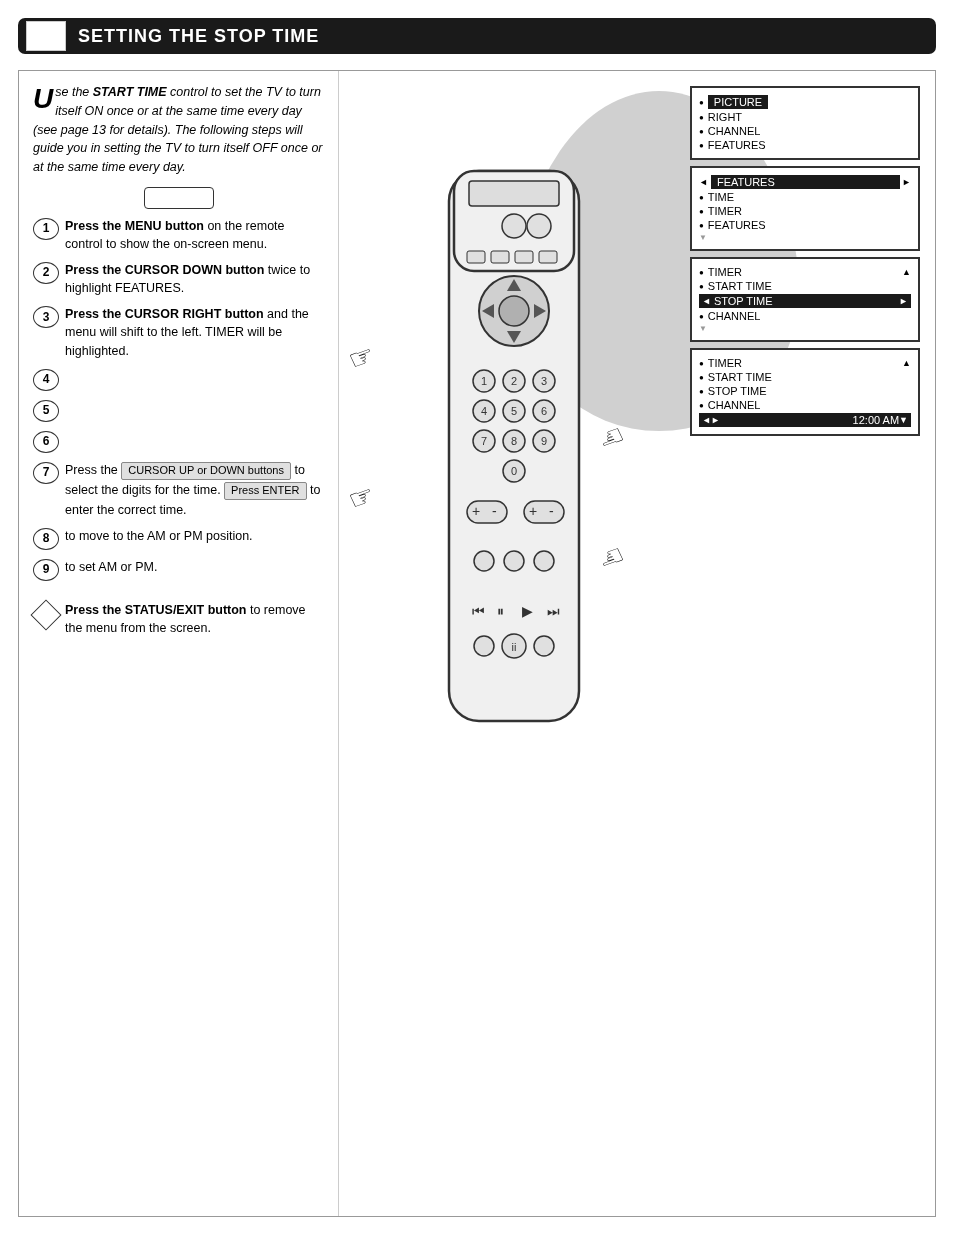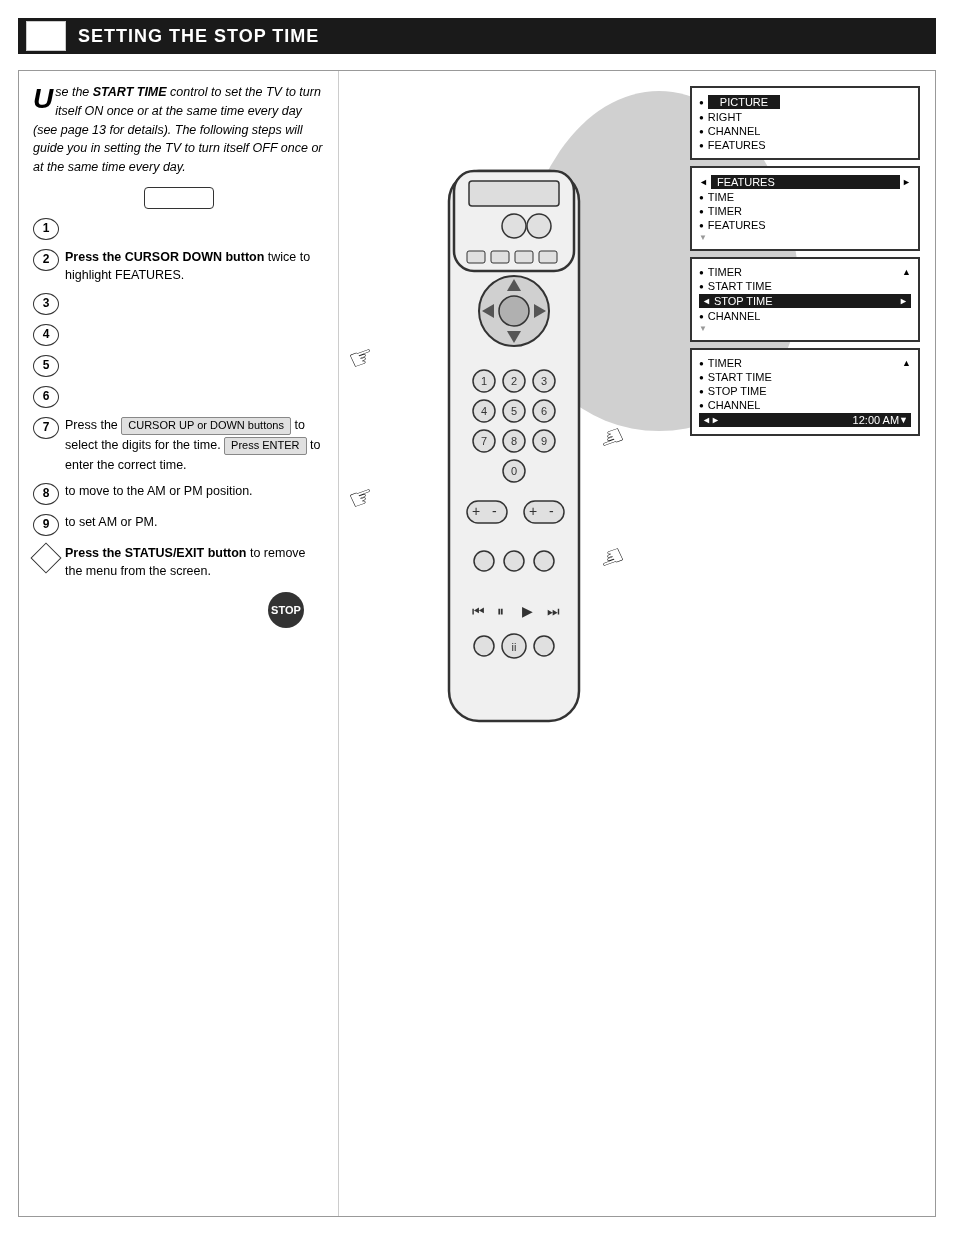--- a/index.html
+++ b/index.html
@@ -16,20 +16,21 @@
     
     .header-bar {
       position: absolute;
       top: 18px;
       left: 18px;
       right: 18px;
       height: 36px;
       background: #1a1a1a;
       display: flex;
       align-items: center;
+      border-radius: 7px;
     }
     .header-box {
       width: 40px;
       height: 30px;
       background: #fff;
       margin-left: 8px;
       margin-right: 12px;
       border: 1px solid #ccc;
     }
 
@@ -151,31 +152,37 @@
     <div class="intro-text">
       <span class="drop-cap">U</span>se the <strong>START TIME</strong> control to set the TV to turn itself ON once or at the same time every day (see page 13 for details). The following steps will guide you in setting the TV to turn itself OFF once or at the same time every day.
     </div>
 
     <div style="display:flex;justify-content:center;margin-bottom:8px;">
       <div style="width:70px;height:22px;border:1.5px solid #333;border-radius:4px;"></div>
     </div>
 
     <div class="step">
       <div class="step-number">1</div>
+      <div class="step-text">
+        <strong>Press the MENU button</strong> on the remote control to show the on-screen menu.
+      </div>
     </div>
 
     <div class="step">
       <div class="step-number">2</div>
       <div class="step-text">
         <strong>Press the CURSOR DOWN button</strong> twice to highlight FEATURES.
       </div>
     </div>
 
     <div class="step">
       <div class="step-number">3</div>
+      <div class="step-text">
+        <strong>Press the CURSOR RIGHT button</strong> and the menu will shift to the left. TIMER will be highlighted.
+      </div>
     </div>
 
     <div class="step">
       <div class="step-number">4</div>
     </div>
 
     <div class="step">
       <div class="step-number">5</div>
     </div>
 
@@ -197,47 +204,42 @@
       </div>
     </div>
 
     <div class="step">
       <div class="step-number">9</div>
       <div class="step-text">
         to set AM or PM.
       </div>
     </div>
 
-    <div class="step" style="margin-top:8px;">
+    <div class="step" style="margin-top:20px;">
       <div style="min-width:26px;height:26px;margin-right:6px;margin-top:1px;flex-shrink:0;position:relative;">
         <div style="width:22px;height:22px;border:1.5px solid #333;transform:rotate(45deg);position:absolute;top:2px;left:2px;"></div>
       </div>
       <div class="step-text">
         <strong>Press the STATUS/EXIT button</strong> to remove the menu from the screen.
       </div>
     </div>
 
-    <div style="display:flex;justify-content:flex-end;margin-top:8px;margin-right:20px;">
-      <div class="stop-badge">
-        <span>STOP</span>
-      </div>
-    </div>
 
   </div>
 
   <div class="right-panel">
 
     <div class="bg-arc"></div>
 
     <div style="position:absolute;top:15px;right:15px;width:230px;z-index:10;">
 
       <div style="border:2px solid #333;background:#fff;padding:5px 7px;margin-bottom:6px;font-size:11px;">
         <div style="display:flex;align-items:center;margin:2px 0;">
           <span style="font-size:8px;margin-right:4px;">●</span>
-          <span style="background:#1a1a1a;color:#fff;padding:1px 12px;font-size:11px;">PICTURE</span>
+          <span style="background:#1a1a1a;color:#fff;padding:1px 6px;font-size:11px;">PICTURE</span>
         </div>
         <div style="display:flex;align-items:center;margin:2px 0;">
           <span style="font-size:8px;margin-right:4px;">●</span>
           <span>RIGHT</span>
         </div>
         <div style="display:flex;align-items:center;margin:2px 0;">
           <span style="font-size:8px;margin-right:4px;">●</span>
           <span>CHANNEL</span>
         </div>
         <div style="display:flex;align-items:center;margin:2px 0;">

